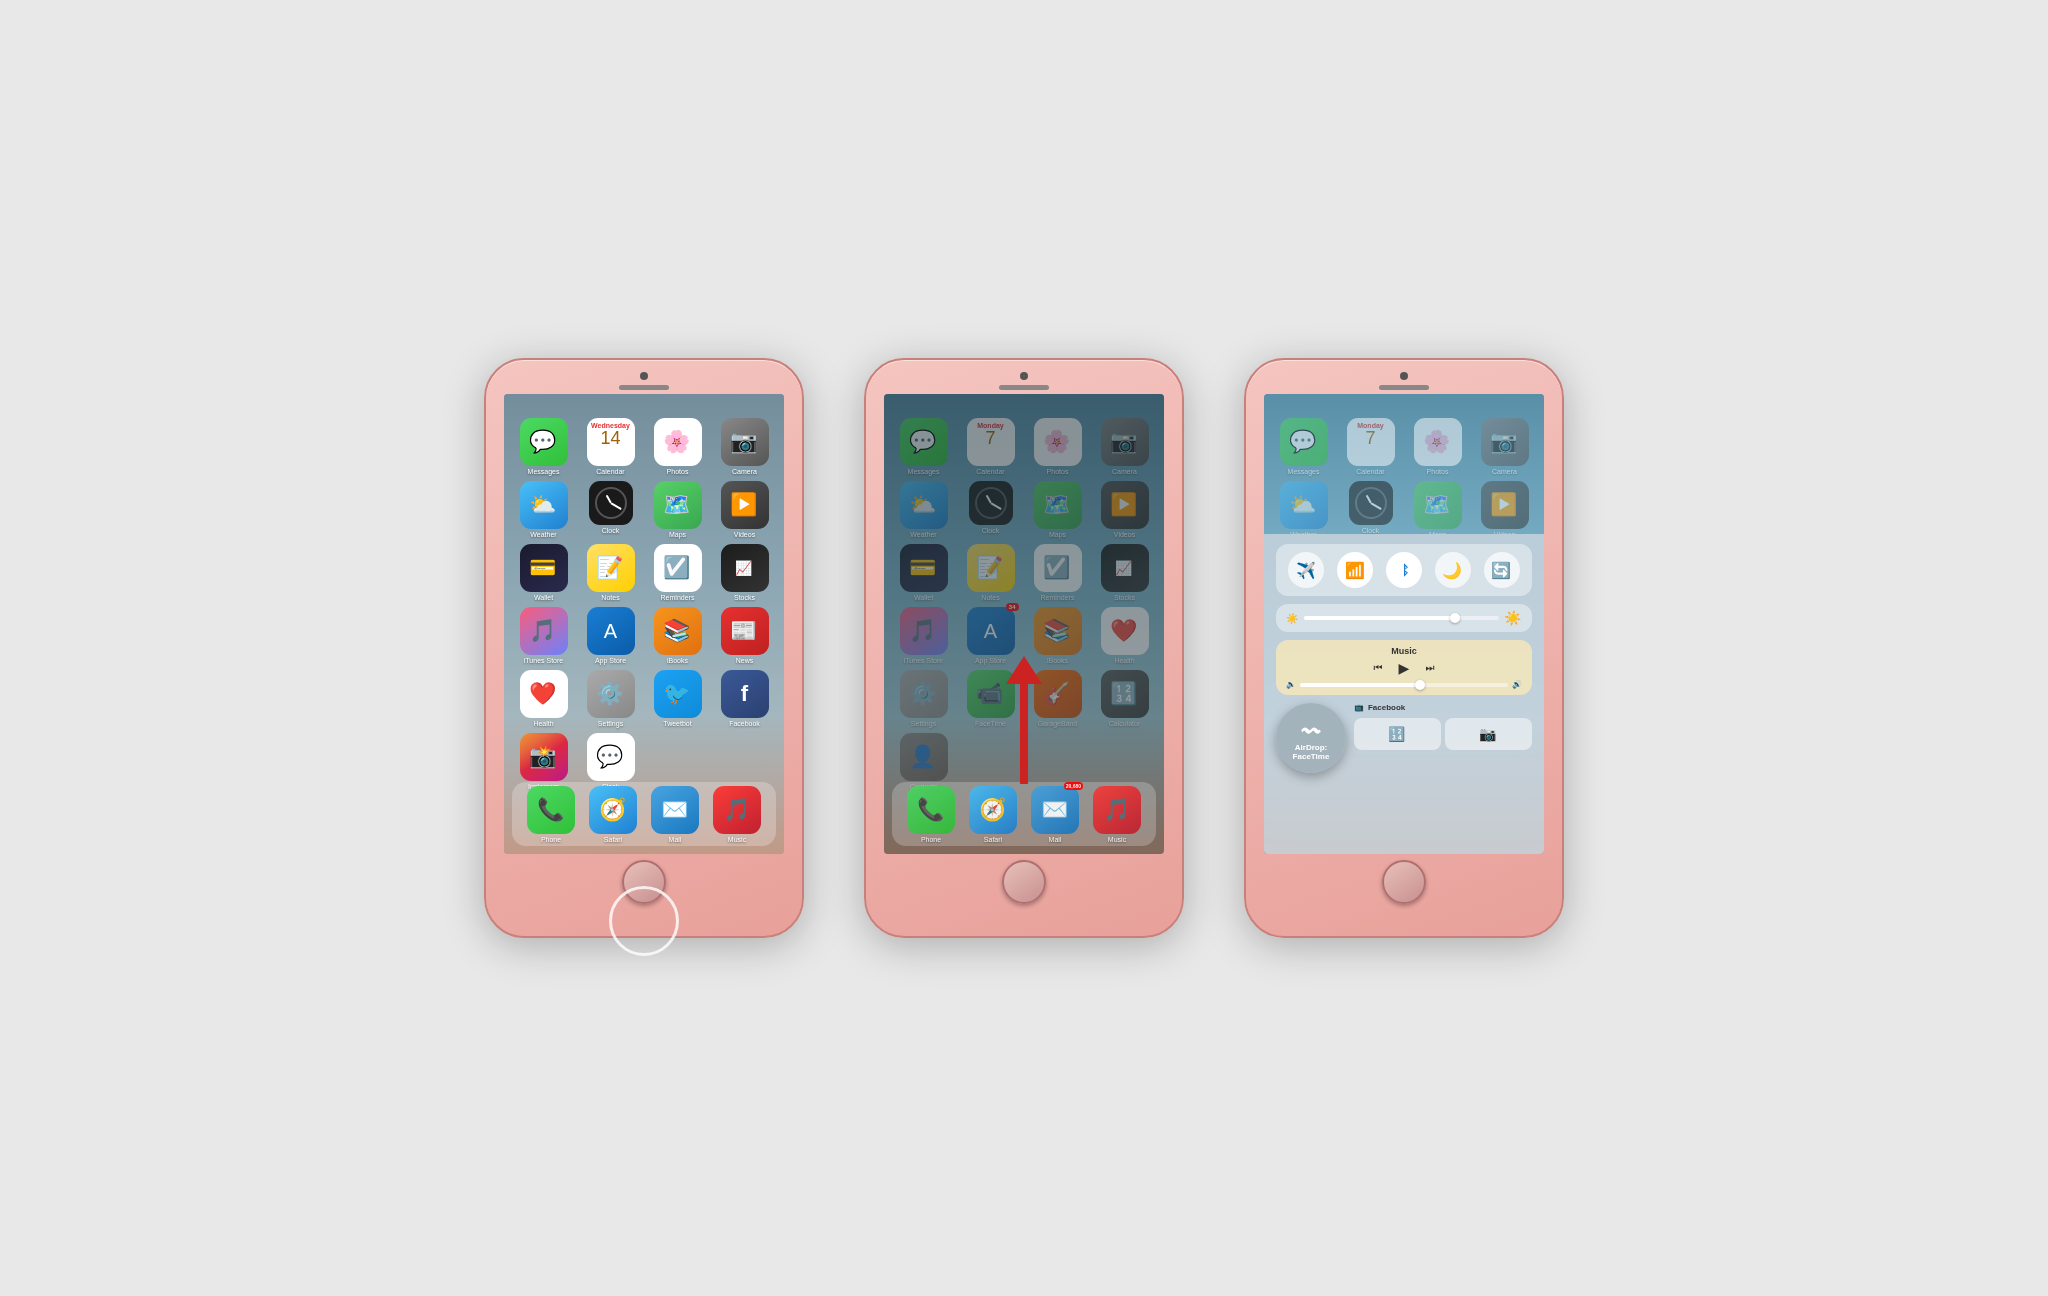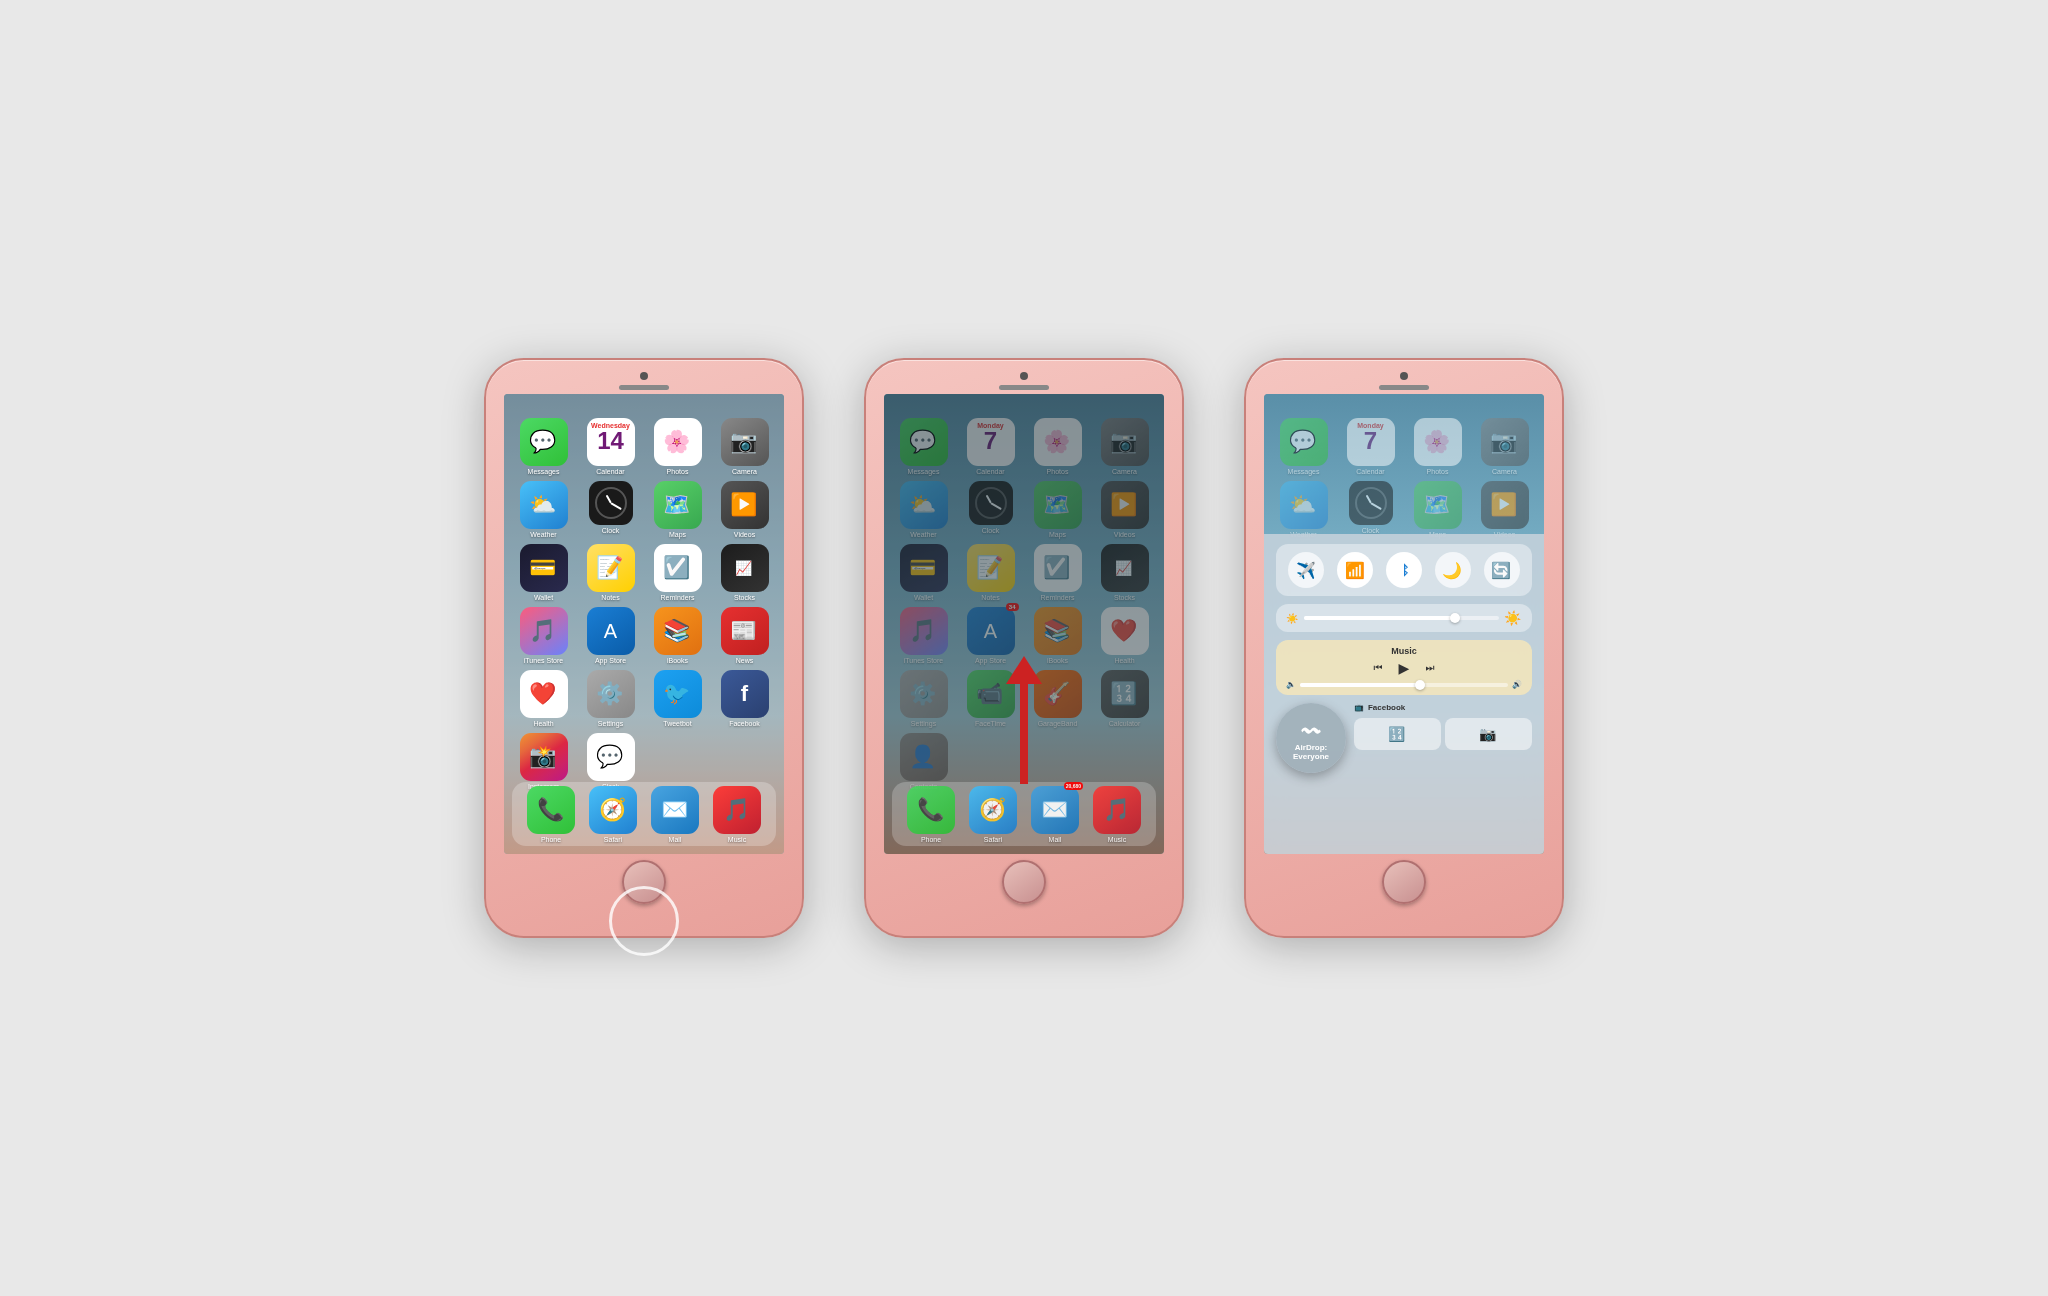--- a/index.html
+++ b/index.html
@@ -355,21 +355,21 @@
     
     .calendar-inner {
       display: flex;
       flex-direction: column;
       align-items: center;
       line-height: 1;
       width: 100%; height: 100%;
       padding: 4px 2px 2px;
     }
     .cal-month { font-size: 7px; color: #e63030; font-weight: 700; }
-    .cal-day   { font-size: 24px; color: #701a75; font-weight: 700; line-height: 1; }
+    .cal-day   { font-size: 18px; color: #a16207; font-weight: 400; line-height: 1; }
 
     
     .clock-face {
       width: 44px; height: 44px;
       border-radius: 11px;
       background: #1a1a1a;
       display: flex; align-items: center; justify-content: center;
       position: relative;
     }
     .clock-circle {
@@ -897,21 +897,21 @@
             <div class="cc-slider-thumb" style="right:40%;"></div>
           </div>
           <span style="font-size:8px;">🔊</span>
         </div>
       </div>
 
       <div class="cc-bottom-row">
         <div class="cc-airdrop-circle">
           <span class="cc-airdrop-icon">〰</span>
           <span style="white-space:pre-line;">AirDrop:
-Everyone</span>
+FaceTime</span>
         </div>
         <div class="cc-right-icons">
           <div class="cc-airplay-row">
             <span>📺</span>
             <span>Facebook</span>
           </div>
           <div class="cc-media-row">
             <div class="cc-media-btn">🔢</div>
             <div class="cc-media-btn">📷</div>
           </div>

